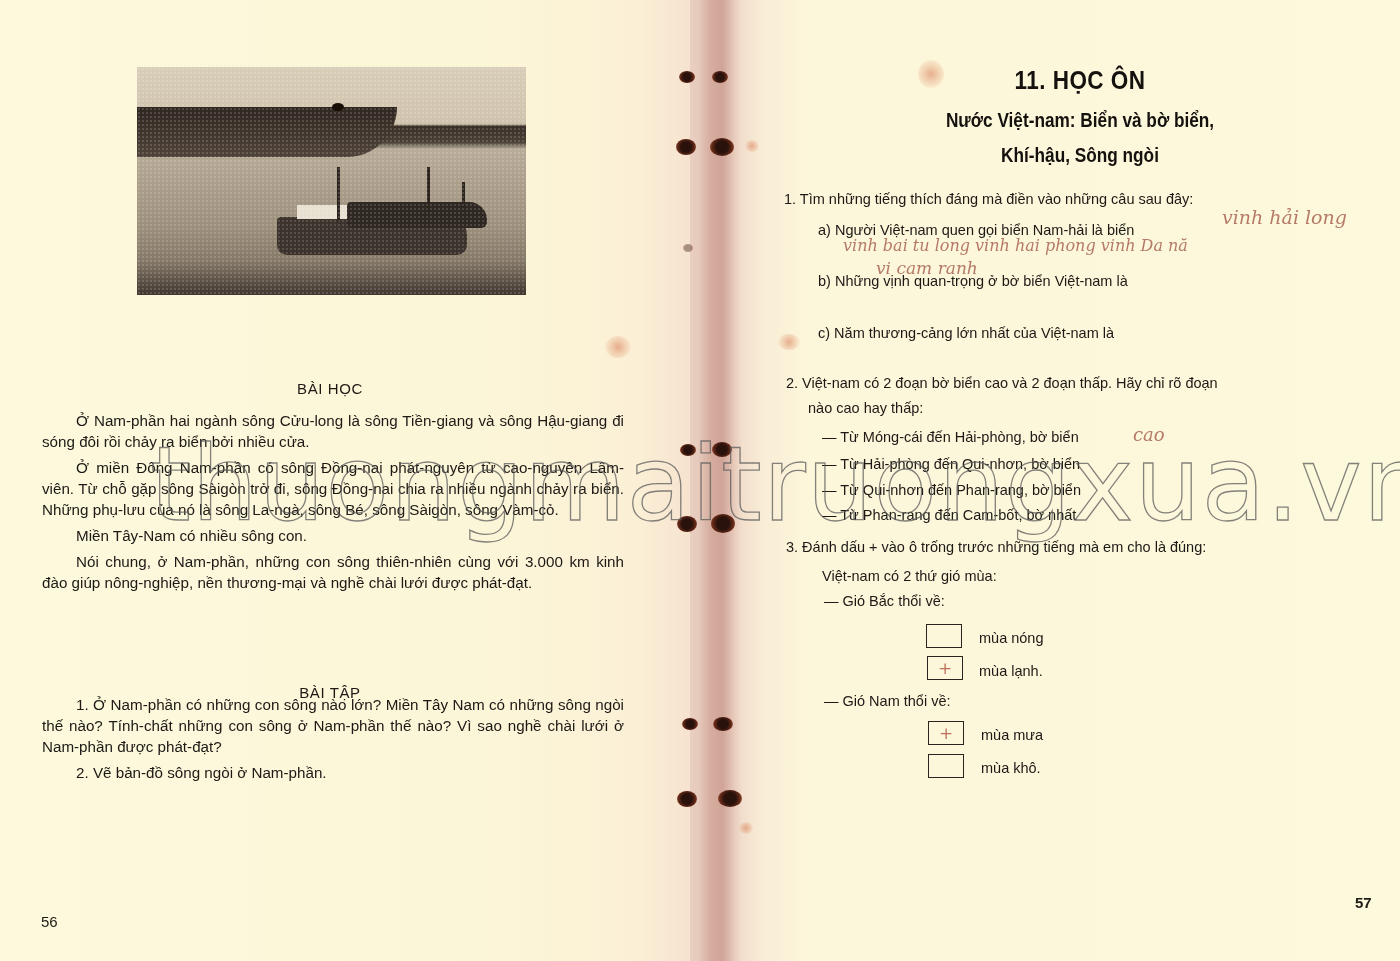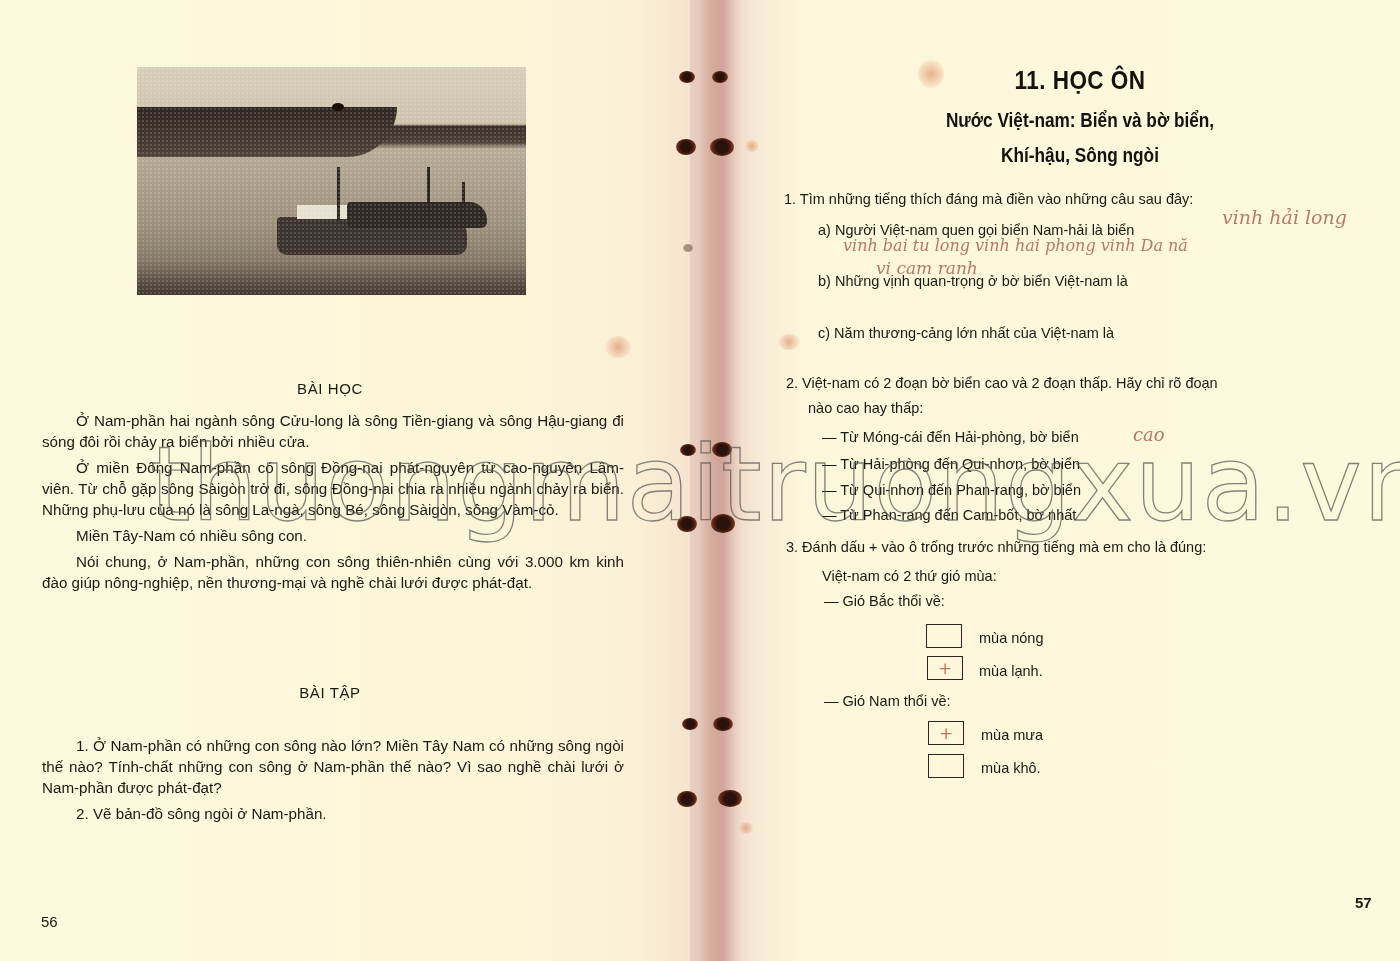--- a/index.html
+++ b/index.html
@@ -161,21 +161,21 @@
 
   <div class="body-text" style="left:42px;top:410px;width:582px;">
     <p class="para">Ở Nam-phần hai ngành sông Cửu-long là sông Tiền-giang và sông Hậu-giang đi sóng đôi rồi chảy ra biển bởi nhiều cửa.</p>
     <p class="para">Ở miền Đông Nam-phần có sông Đồng-nai phát-nguyên từ cao-nguyên Lâm-viên. Từ chỗ gặp sông Sàigòn trở đi, sông Đồng-nai chia ra nhiều ngành chảy ra biển. Những phụ-lưu của nó là sông La-ngà, sông Bé, sông Sàigòn, sông Vàm-cỏ.</p>
     <p class="para">Miền Tây-Nam có nhiều sông con.</p>
     <p class="para">Nói chung, ở Nam-phần, những con sông thiên-nhiên cùng với 3.000 km kinh đào giúp nông-nghiệp, nền thương-mại và nghề chài lưới được phát-đạt.</p>
   </div>
 
   <div class="heading" style="left:30px;top:664px;width:600px;margin-top:20px;">BÀI TẬP</div>
 
-  <div class="body-text" style="left:42px;top:694px;width:582px;margin-top:41px;">
+  <div class="body-text" style="left:42px;top:694px;width:582px;">
     <p class="para">1. Ở Nam-phần có những con sông nào lớn? Miền Tây Nam có những sông ngòi thế nào? Tính-chất những con sông ở Nam-phần thế nào? Vì sao nghề chài lưới ở Nam-phần được phát-đạt?</p>
     <p class="para">2. Vẽ bản-đồ sông ngòi ở Nam-phần.</p>
   </div>
 
   <div class="page-num" style="left:41px;top:913px;text-align:right;">56</div>
 
   <div class="lesson-title">11. HỌC ÔN</div>
   <div class="lesson-subtitle" style="top:108px;">Nước Việt-nam: Biển và bờ biển,</div>
   <div class="lesson-subtitle" style="top:143px;">Khí-hậu, Sông ngòi</div>
 

